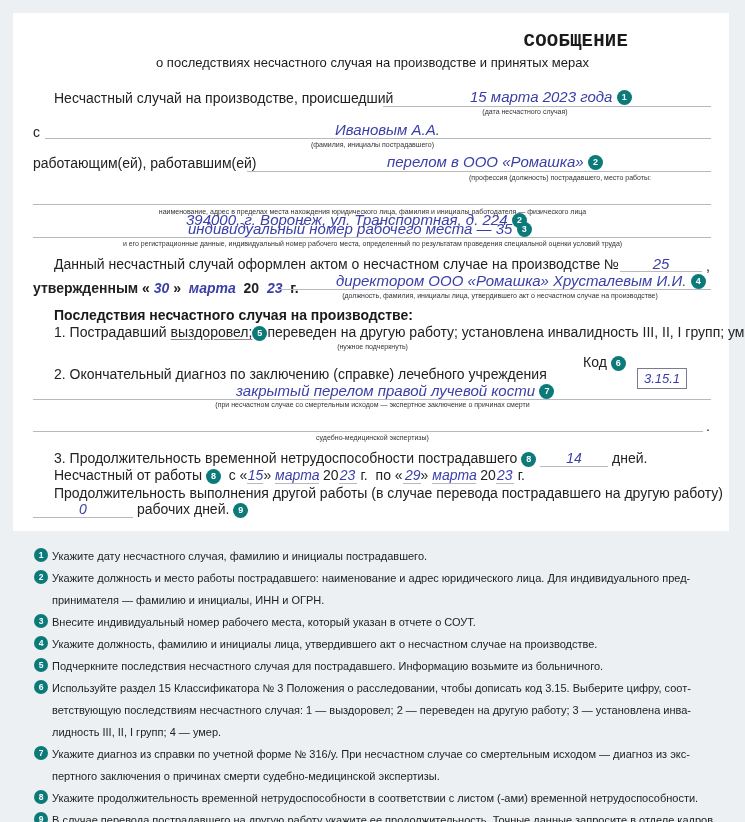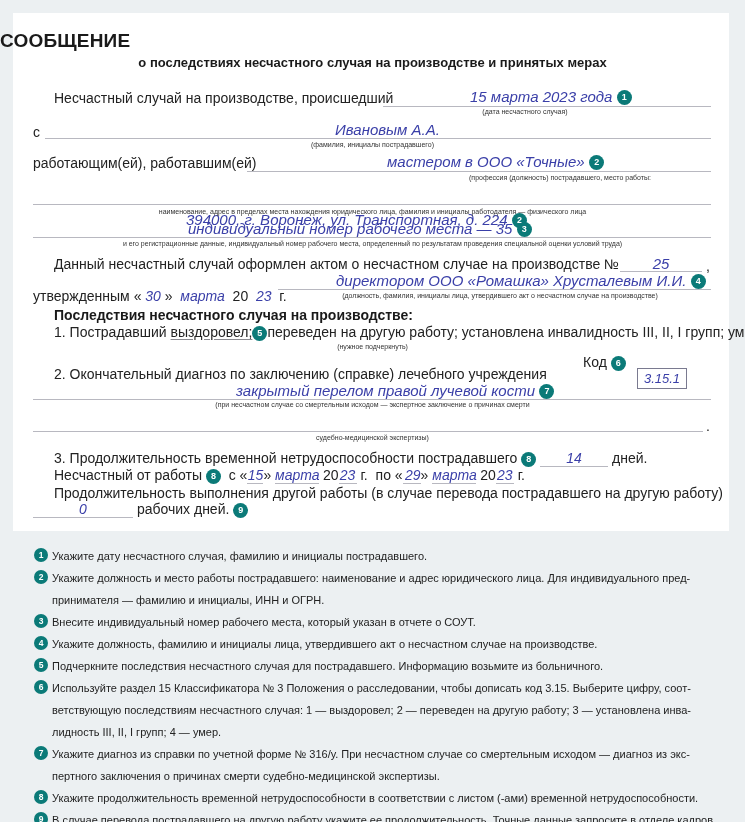--- a/index.html
+++ b/index.html
@@ -13,28 +13,29 @@
   }
   .card {
     position: absolute;
     left: 13px; top: 13px;
     width: 716px; height: 518px;
     background: #ffffff;
   }
   .abs { position: absolute; white-space: nowrap; }
   .title {
     left: 0; width: 628px; top: 30px;
-    text-align: left;
+    text-align: right;
     font-size: 19px; font-weight: bold; letter-spacing: 0.2px;
     color: #1a1a1a;
+    font-family: Liberation Mono, monospace;
   }
   .subtitle {
     left: 0; width: 745px; top: 55px;
     text-align: center;
-    font-size: 13px; font-weight: bold;
+    font-size: 13px; font-weight: normal;
     color: #1a1a1a;
   }
   .txt { font-size: 14px; color: #222; }
   .cap { font-size: 7px; color: #333; text-align: center; }
   .hw {
     font-family: "Liberation Sans", "DejaVu Sans", sans-serif;
     font-style: italic;
     color: #3a3fa8;
     font-size: 15px;
   }
@@ -102,21 +103,21 @@
 <div class="abs cap" style="left:460px; width:130px; top:108px;">(дата несчастного случая)</div>
 
 <div class="abs txt" style="left:33px; top:124px;">с</div>
 <div class="line" style="left:45px; width:666px; top:138px;"></div>
 <div class="abs hw" style="left:0; width:745px; text-align:center; top:121px;margin-left:15px;">Ивановым А.А.</div>
 <div class="abs cap" style="left:0; width:745px; top:141px;">(фамилия, инициалы пострадавшего)</div>
 
 <div class="abs txt" style="left:33px; top:155px;">работающим(ей), работавшим(ей)</div>
 <div class="line" style="left:247px; width:464px; top:171px;"></div>
 <div class="abs" style="left:387px; top:153px;">
-  <span class="hw">мастером в ООО «Точные»</span>
+  <span class="hw">перелом в ООО «Ромашка»</span>
   <span class="badge">2</span>
 </div>
 <div class="abs cap" style="left:440px; width:240px; top:174px;">(профессия (должность) пострадавшего, место работы:</div>
 
 <div class="line" style="left:33px; width:678px; top:204px;"></div>
 <div class="abs" style="left:186px; top:187px;margin-top:24px;">
   <span class="hw">394000, г. Воронеж, ул. Транспортная, д. 224</span>
   <span class="badge">2</span>
 </div>
 <div class="abs cap" style="left:0; width:745px; top:208px;">наименование, адрес в пределах места нахождения юридического лица, фамилия и инициалы работодателя — физического лица</div>
@@ -127,21 +128,21 @@
   <span class="badge">3</span>
 </div>
 <div class="abs cap" style="left:0; width:745px; top:240px;">и его регистрационные данные, индивидуальный номер рабочего места, определенный по результатам проведения специальной оценки условий труда)</div>
 
 <div class="abs txt" style="left:54px; top:256px;">Данный несчастный случай оформлен актом о несчастном случае на производстве №</div>
 <div class="abs" style="left:620px; top:255px;">
   <span class="ul-field hw" style="width:82px;">25</span>
 </div>
 <div class="abs txt" style="left:706px; top:258px;">,</div>
 
-<div class="abs txt" style="left:33px; top:288px;">
+<div class="abs txt" style="left:33px; top:280px;font-weight:bold;">
   <span>утвержденным «</span>
   <span class="hw" style="font-size:14px;">30</span>
   <span>»</span>&nbsp;
   <span class="hw" style="font-size:14px;">марта</span>&nbsp;
   <span>20</span>&nbsp;
   <span class="hw" style="font-size:14px;">23</span>&nbsp;
   <span>г.</span>
 </div>
 <div class="line" style="left:278px; width:433px; top:289px;"></div>
 <div class="abs" style="left:336px; top:272px;">

